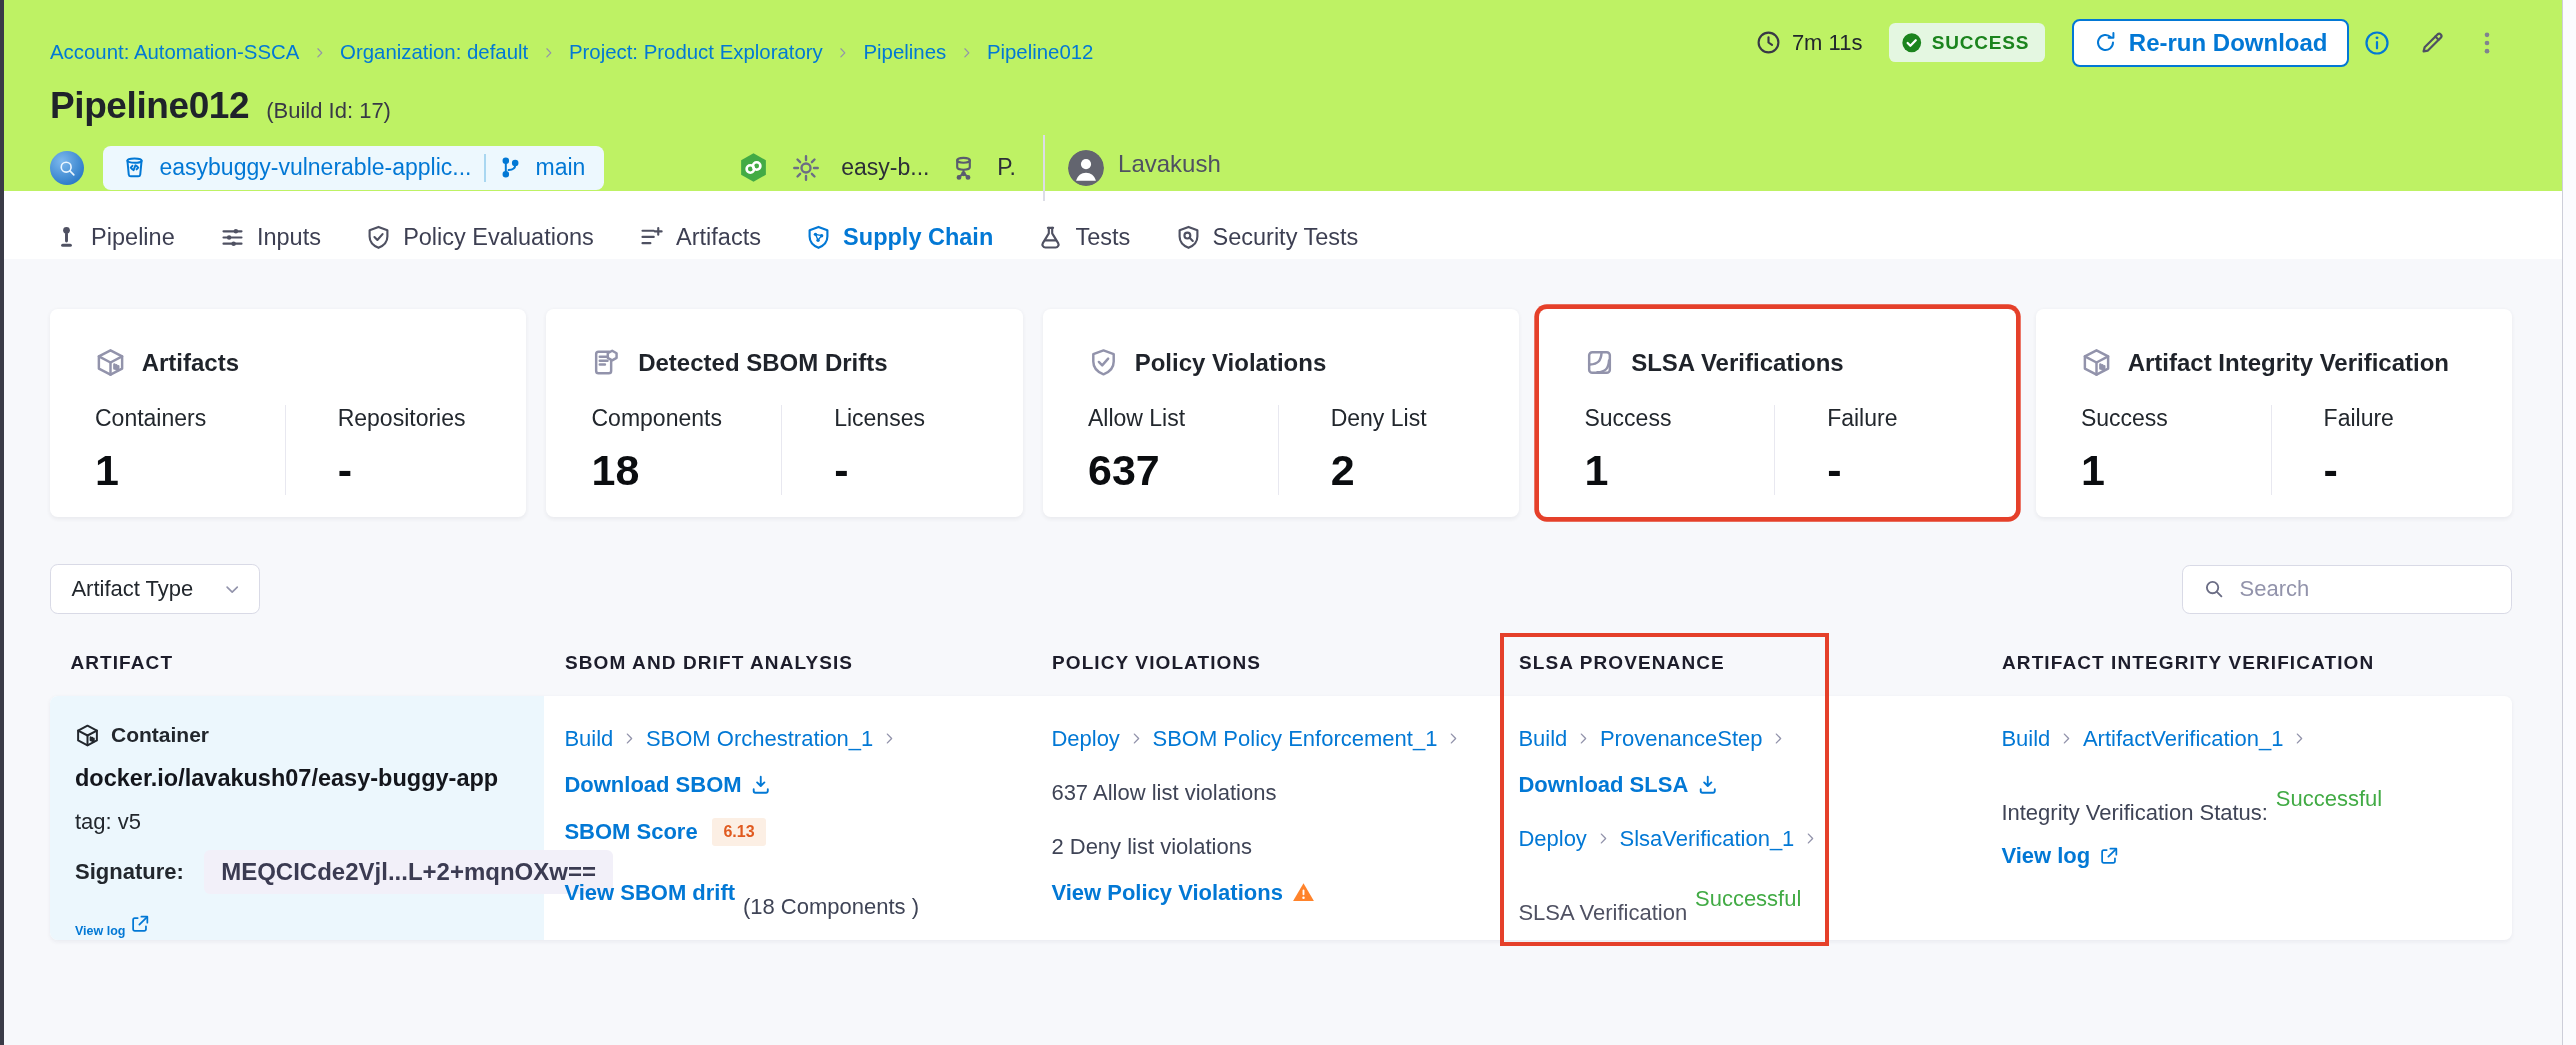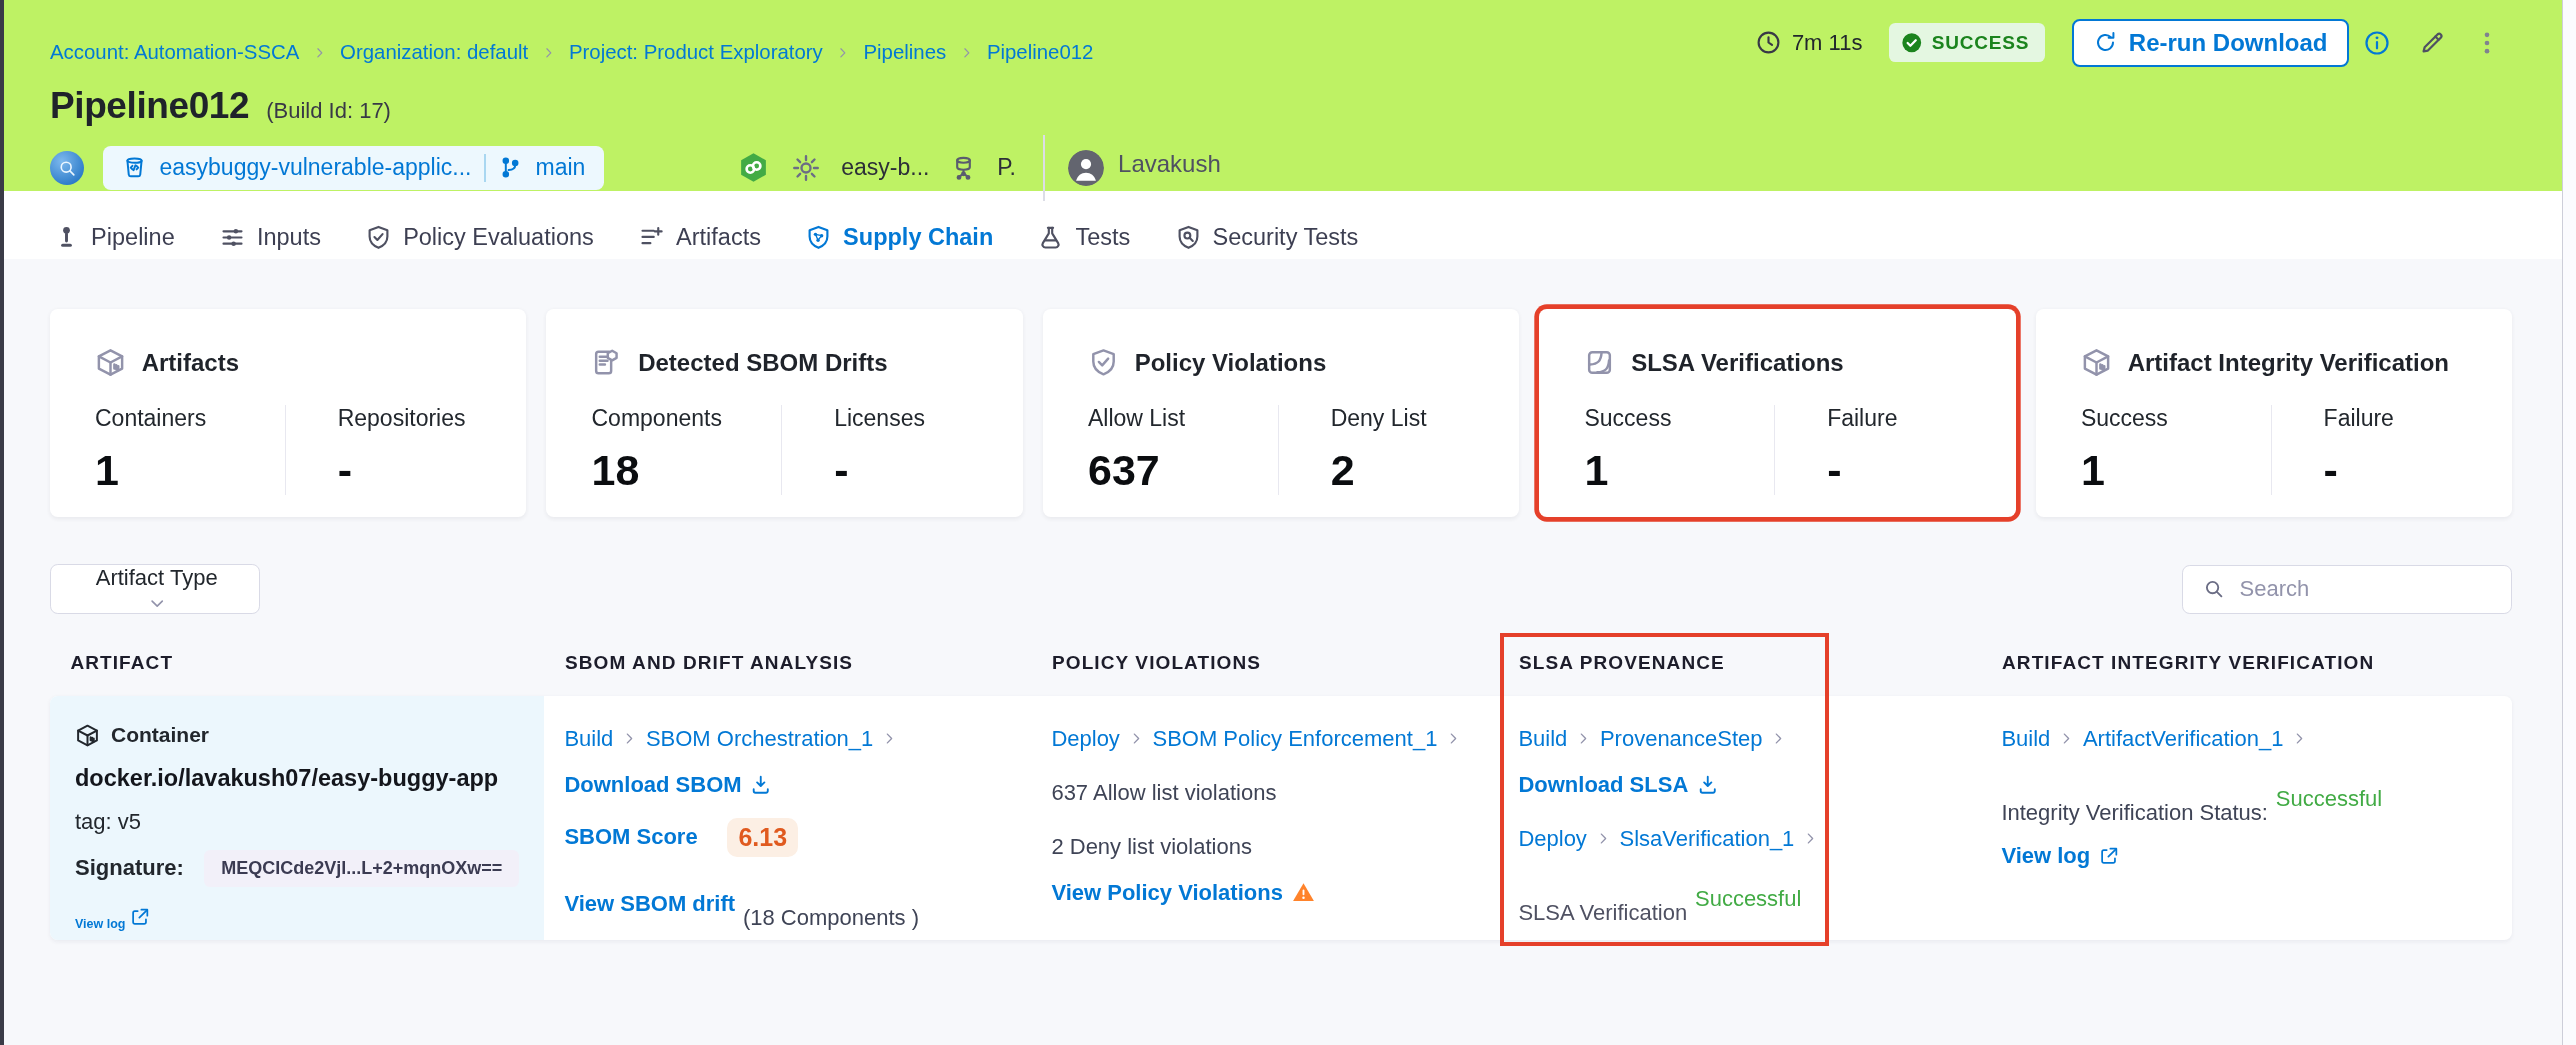--- a/index.html
+++ b/index.html
@@ -67,21 +67,21 @@
   .card-head { display:flex; align-items:center; gap:15.7px; }
   .card-head .ic { width:31px; height:31px; color:#9293ab; }
   .card-title { font-size:24px; font-weight:bold; color:#1f232a; white-space:nowrap; }
   .card-cols { display:flex; margin-top:27px; }
   .card-col { width:44%; }
   .card-col.second { padding-left:52px; border-left:1.6px solid #e8e8f0; }
   .card-label { font-size:23px; color:#22272d; }
   .card-value { font-size:43px; font-weight:bold; color:#0b0d10; margin-top:14px; }
 
   .filter-row { margin-top:47px; display:flex; justify-content:space-between; align-items:center; }
-  .dropdown { display:flex; align-items:center; justify-content:space-between; width:210px; height:50px; background:#fff; border:1.6px solid #d9dae6; border-radius:7.8px; padding:0 17px 0 20.4px; cursor:pointer;flex-direction:column; }
+  .dropdown { display:flex; align-items:center; justify-content:space-between; width:210px; height:50px; background:#fff; border:1.6px solid #d9dae6; border-radius:7.8px; padding:0 17px 0 20.4px; cursor:pointer; }
   .dropdown-label { font-size:22px; color:#22272d; }
   .dropdown .ic { width:20.4px; height:20.4px; color:#9293ab; }
   .searchbox { display:flex; align-items:center; gap:14px; width:330px; height:49px; background:#fff; border:1.6px solid #d9dae6; border-radius:7.8px; padding:0 19px; }
   .searchbox .ic { width:23.5px; height:23.5px; color:#6b6d85; flex:none; }
   .searchbox input { border:none; outline:none; font-size:22px; color:#22272d; width:100%; font-family:inherit; background:transparent; }
   .searchbox input::placeholder { color:#9293ab; }
 
   
   .table-section { margin-top:14px; position:relative; }
   .thead { display:flex; padding:23.5px 0 22px 0; }
@@ -96,31 +96,31 @@
   .cell .line { display:flex; align-items:center; gap:7.8px; margin-bottom:20.4px; white-space:nowrap; }
   .artifact-cell { width:494px; margin-right:20.4px; background:#ecf7fd; border-radius:7.8px 0 0 7.8px; padding:27px 23.5px 0 25px; }
   .artifact-cell .line { margin-bottom:17px; }
   .type-row { display:flex; align-items:center; gap:11px; }
   .type-row .ic { width:25px; height:25px; color:#22272d; }
   .type-label { font-size:21px; font-weight:bold; color:#22272d; }
   .artifact-name { font-size:23.5px; font-weight:bold; color:#14161c; margin-top:17px; white-space:nowrap; }
   .artifact-tag { font-size:22px; color:#22272d; margin-top:17px; }
   .sig-row { display:flex; align-items:center; gap:20.4px; margin-top:15.7px; }
   .sig-label { font-size:22px; font-weight:bold; color:#22272d; }
-  .sig-pill { background:#f2f0f9; border-radius:6.3px; padding:7.8px 17px; font-size:18px; font-weight:bold; color:#3b3b52; }
+  .sig-pill { background:#f2f0f9; border-radius:6.3px; padding:7.8px 17px; font-size:24px; font-weight:bold; color:#3b3b52; }
   .link { color:#0278d5; cursor:pointer; }
   .link.bold { font-weight:bold; }
   .stage-links { display:flex; align-items:center; gap:9.4px; }
   .stage-links .chev { display:flex; color:#9293ab; }
   .chev svg { width:17px; height:17px; }
   .plain { color:#3f4456;margin-top:28px; }
   .ic-dl { width:23.5px; height:23.5px; color:#0278d5; }
   .ic-ext { width:22px; height:22px; color:#0278d5; }
   .ic-warn { width:25px; height:25px; }
-  .score-badge { background:#fcefe4; color:#e05a1f; font-size:25px; font-weight:bold; border-radius:10px; padding:4.7px 11px; margin-left:22px; }
+  .score-badge { background:#fcefe4; color:#e05a1f; font-size:16px; font-weight:bold; border-radius:3px; padding:4.7px 11px; margin-left:7px; }
   .status-green { color:#42ab45; }
   .gap-top { margin-top:28px; }
 
   .annotation-rect { position:absolute; border:4.7px solid #e5402a; pointer-events:none; z-index:50; }
   .table-annotation { left:1450px; top:4.7px; width:329px; height:313px; }
 
   .ic { display:inline-flex; }
   .ic svg { width:100%; height:100%; display:block; }
 </style>
 </head>

